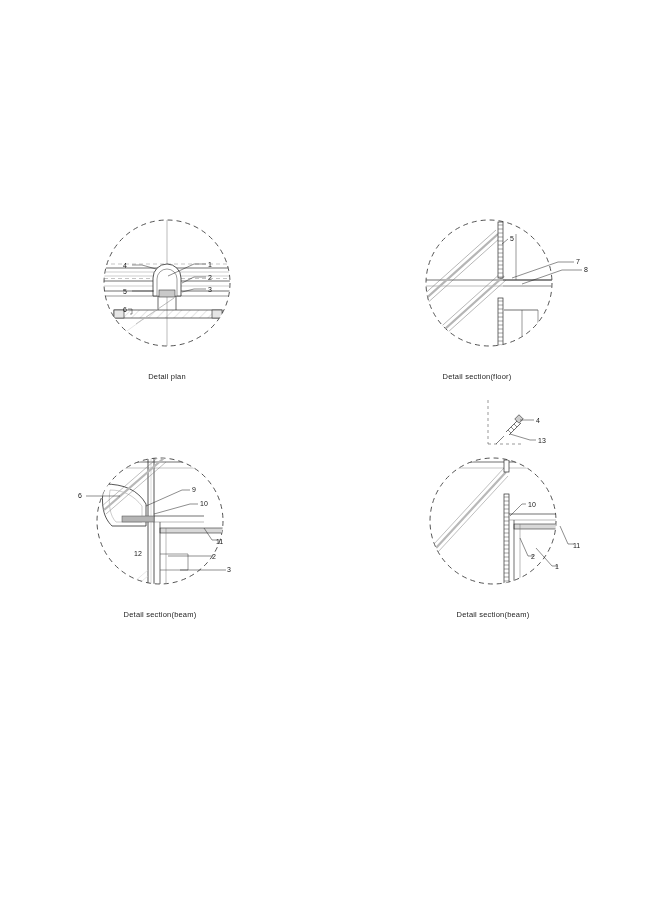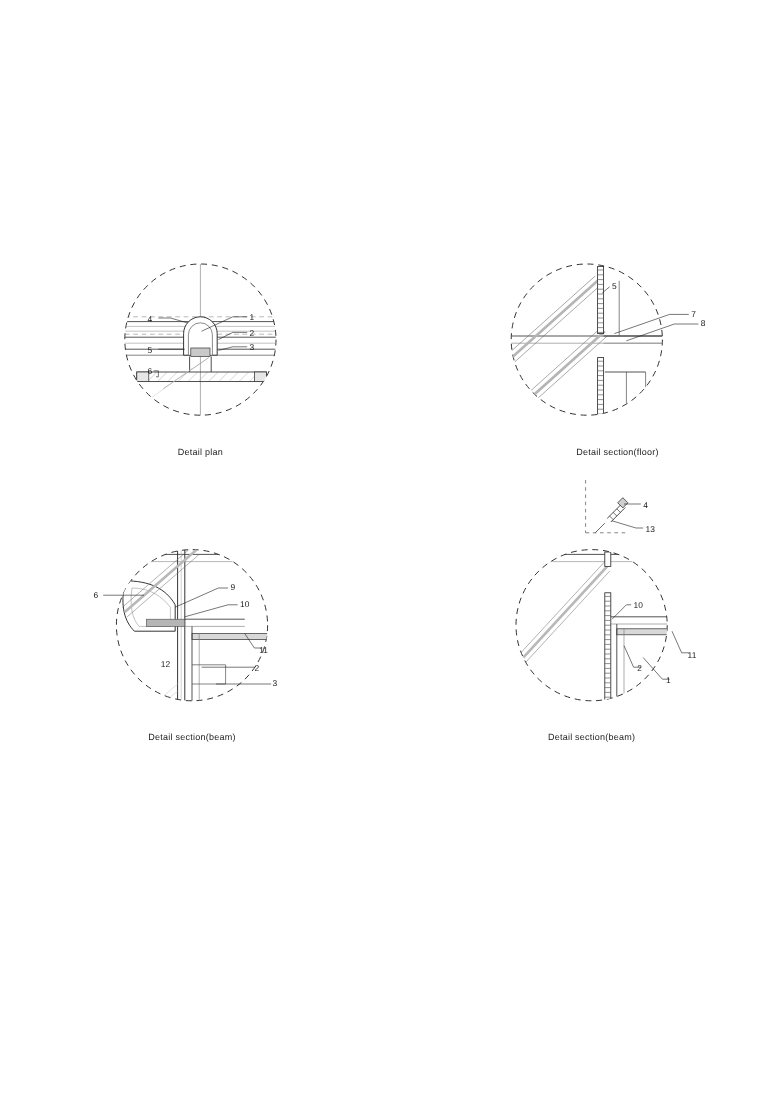--- a/index.html
+++ b/index.html
@@ -337,17 +337,17 @@
         <path d="M126,150 L142,168 L148,168"></path>
       </g>
       <text class="lbl" x="118" y="109">10</text>
       <text class="lbl" x="163" y="150">11</text>
       <text class="lbl" x="121" y="161">2</text>
       <text class="lbl" x="145" y="171">1</text>
     </svg>
   </div>
 
   <div class="caption" style="left:117px; top:372px; width:100px;">Detail plan</div>
-  <div class="caption" style="left:429px; top:372px; width:120px;text-align:right;">Detail section(floor)</div>
+  <div class="caption" style="left:417px; top:372px; width:120px;">Detail section(floor)</div>
   <div class="caption" style="left:100px; top:610px; width:120px;">Detail section(beam)</div>
   <div class="caption" style="left:433px; top:610px; width:120px;">Detail section(beam)</div>
 
 </div>
 
 </body></html>

